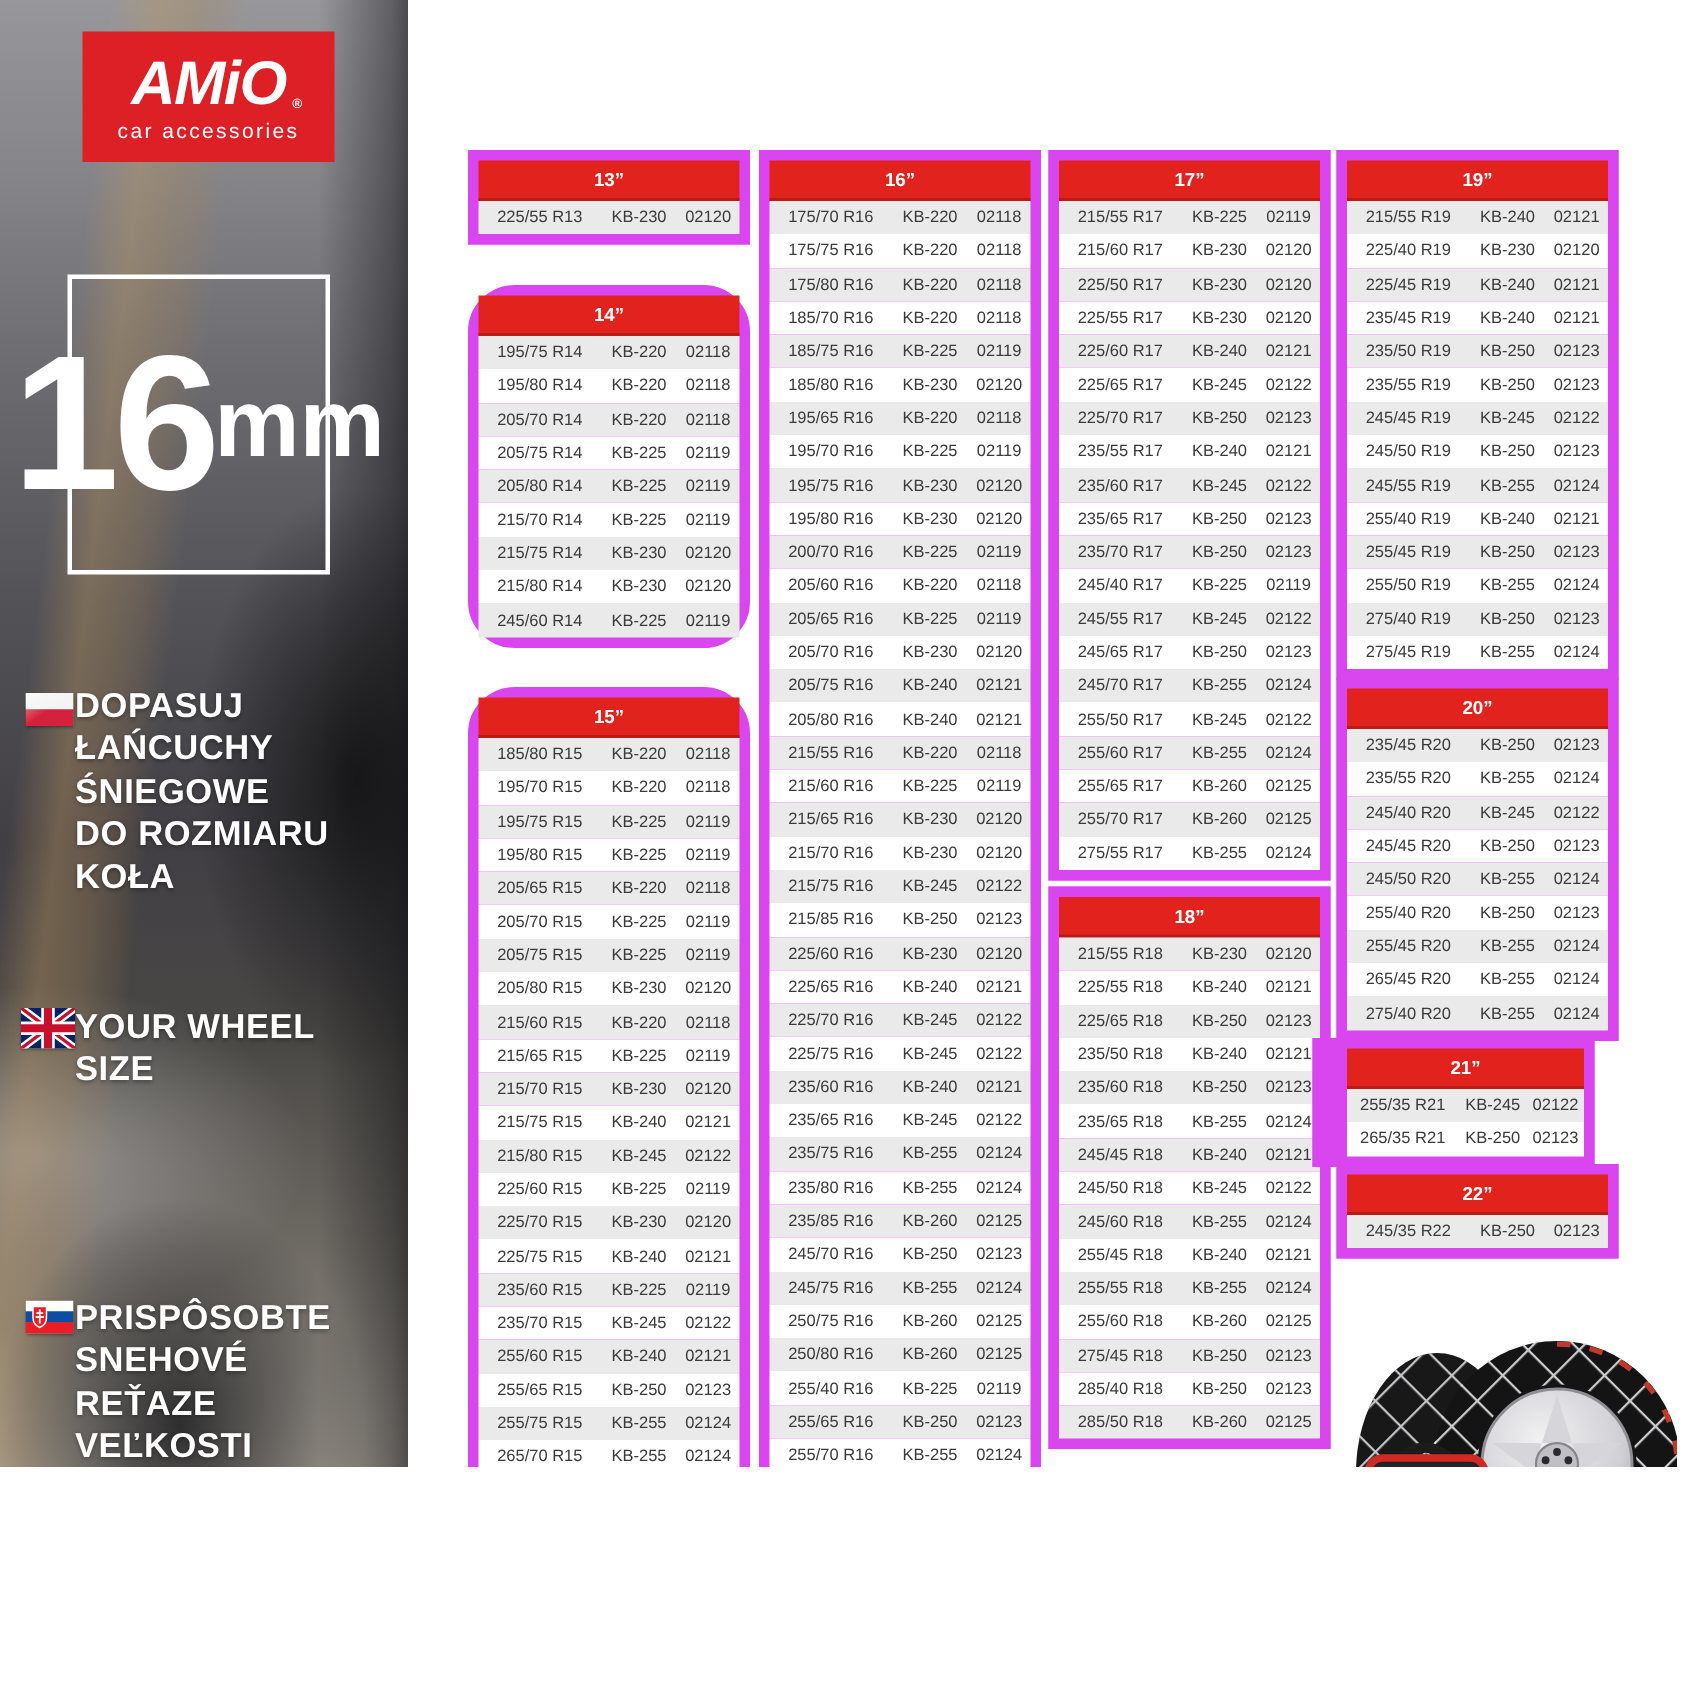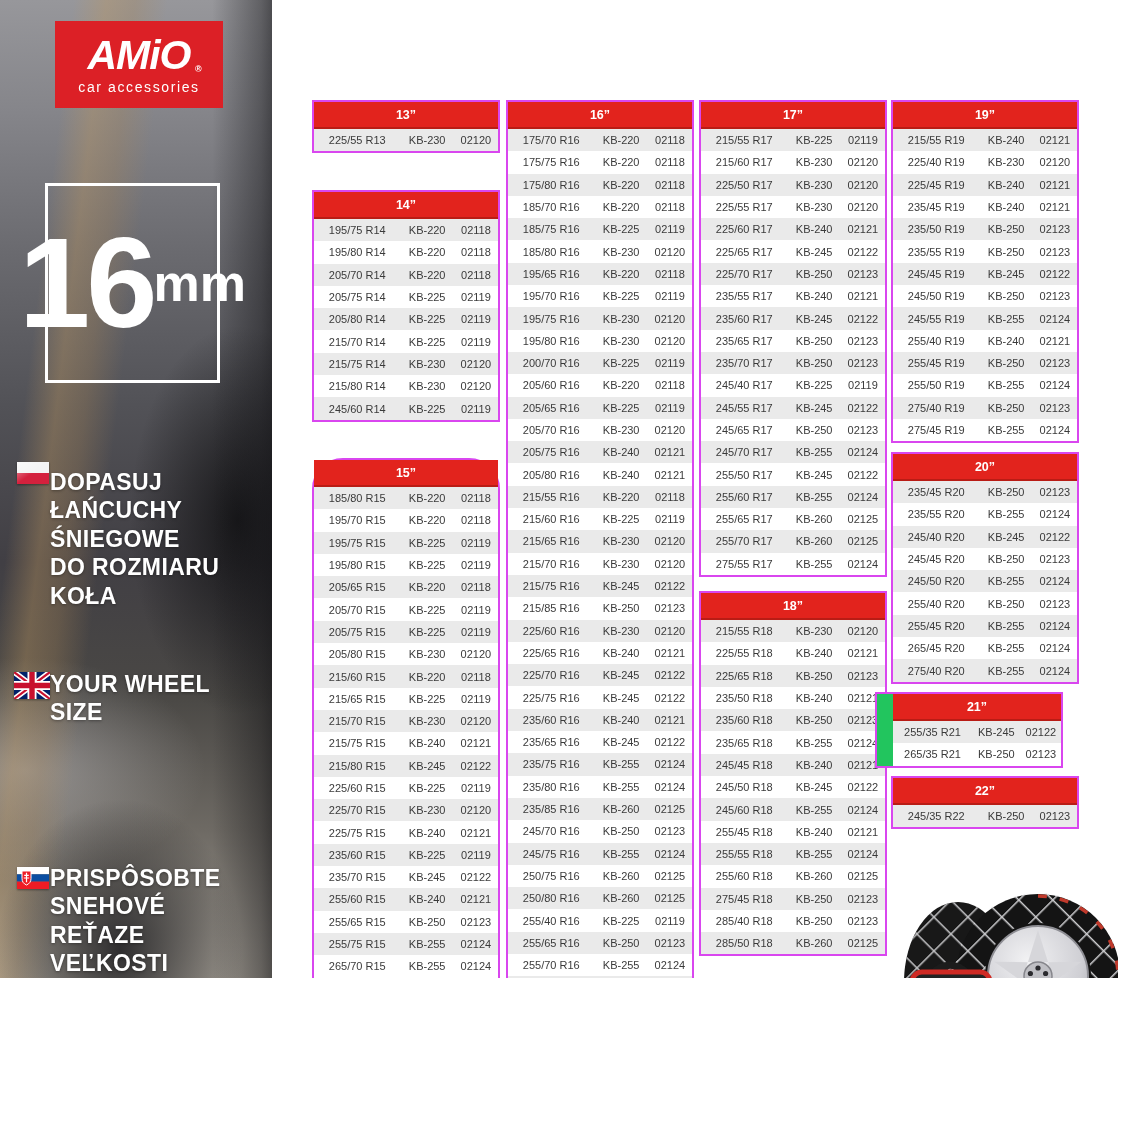--- a/index.html
+++ b/index.html
@@ -23,35 +23,35 @@
   .logo{position:absolute;left:55px;top:21px;width:168px;height:87px;background:#dc2026;
         display:flex;flex-direction:column;align-items:center;justify-content:center;color:#fff;}
   .logo-word{font-size:41px;font-weight:bold;font-style:italic;letter-spacing:-1px;line-height:1;position:relative;}
   .logo-word .reg{font-size:9px;font-style:normal;position:absolute;right:-10px;bottom:2px;}
   .logo-sub{font-size:14px;letter-spacing:1.6px;margin-top:3px;font-weight:400;}
 
   
   .badge{position:absolute;left:45px;top:183px;width:175px;height:200px;border:3px solid #fff;
          box-sizing:border-box;display:flex;flex-direction:row;align-items:center;justify-content:center;color:#fff;}
   .badge-num{font-size:128px;font-weight:bold;line-height:.88;letter-spacing:-4px;}
-  .badge-unit{font-size:52px;font-weight:bold;line-height:.78;letter-spacing:0;}
+  .badge-unit{font-size:64px;font-weight:bold;line-height:.78;letter-spacing:0;}
 
   
   .lang-text{position:absolute;left:50px;width:215px;color:#fff;font-weight:bold;font-size:23px;
              line-height:28.4px;letter-spacing:.4px;text-shadow:0 1px 3px rgba(0,0,0,.35);}
-  #lang-pl{top:468px;}
+  #lang-pl{top:456px;}
   #lang-en{top:670px;}
   #lang-sk{top:864px;}
   .flag{position:absolute;box-shadow:0 1px 2px rgba(0,0,0,.4);}
   #flag-pl{left:17px;top:462px;}
   #flag-en{left:14px;top:672px;}
   #flag-sk{left:17px;top:867px;}
 
   
-  .size-table{position:absolute;width:188px;background:#22c55e;border:2px solid #d946ef;box-sizing:border-box;}
+  .size-table{position:absolute;width:188px;background:#d946ef;border:7px solid #d946ef;box-sizing:border-box;}
   .table-header{height:27px;background:#e2231d;border-bottom:2px solid #b91c15;color:#fff;
                 font-weight:bold;font-size:12.5px;display:flex;align-items:center;justify-content:center;box-sizing:border-box;}
   .table-row{display:flex;height:22.3px;align-items:center;font-size:11px;color:#3a3a3a;background:#fff;}
   .table-row:nth-child(even){background:#eaeaea;}
   .cell{text-align:center;}
   .c0{width:47%;} .c1{width:29%;} .c2{width:24%;}
 
   
   .product{position:absolute;left:900px;top:882px;}
 </style>
@@ -125,21 +125,21 @@
 
   <div>
       <div class="size-table" style="left: 312px; top: 100px;">
         <div class="table-header">13”</div>
         <div class="table-row">
           <span class="cell c0">225/55 R13</span>
           <span class="cell c1">KB-230</span>
           <span class="cell c2">02120</span>
         </div>
       </div>
-      <div class="size-table" style="left: 312px; top: 190px;">
+      <div class="size-table" style="left: 312px; top: 190px; border-radius: 31px;">
         <div class="table-header">14”</div>
         <div class="table-row">
           <span class="cell c0">195/75 R14</span>
           <span class="cell c1">KB-220</span>
           <span class="cell c2">02118</span>
         </div>
         <div class="table-row">
           <span class="cell c0">195/80 R14</span>
           <span class="cell c1">KB-220</span>
           <span class="cell c2">02118</span>

